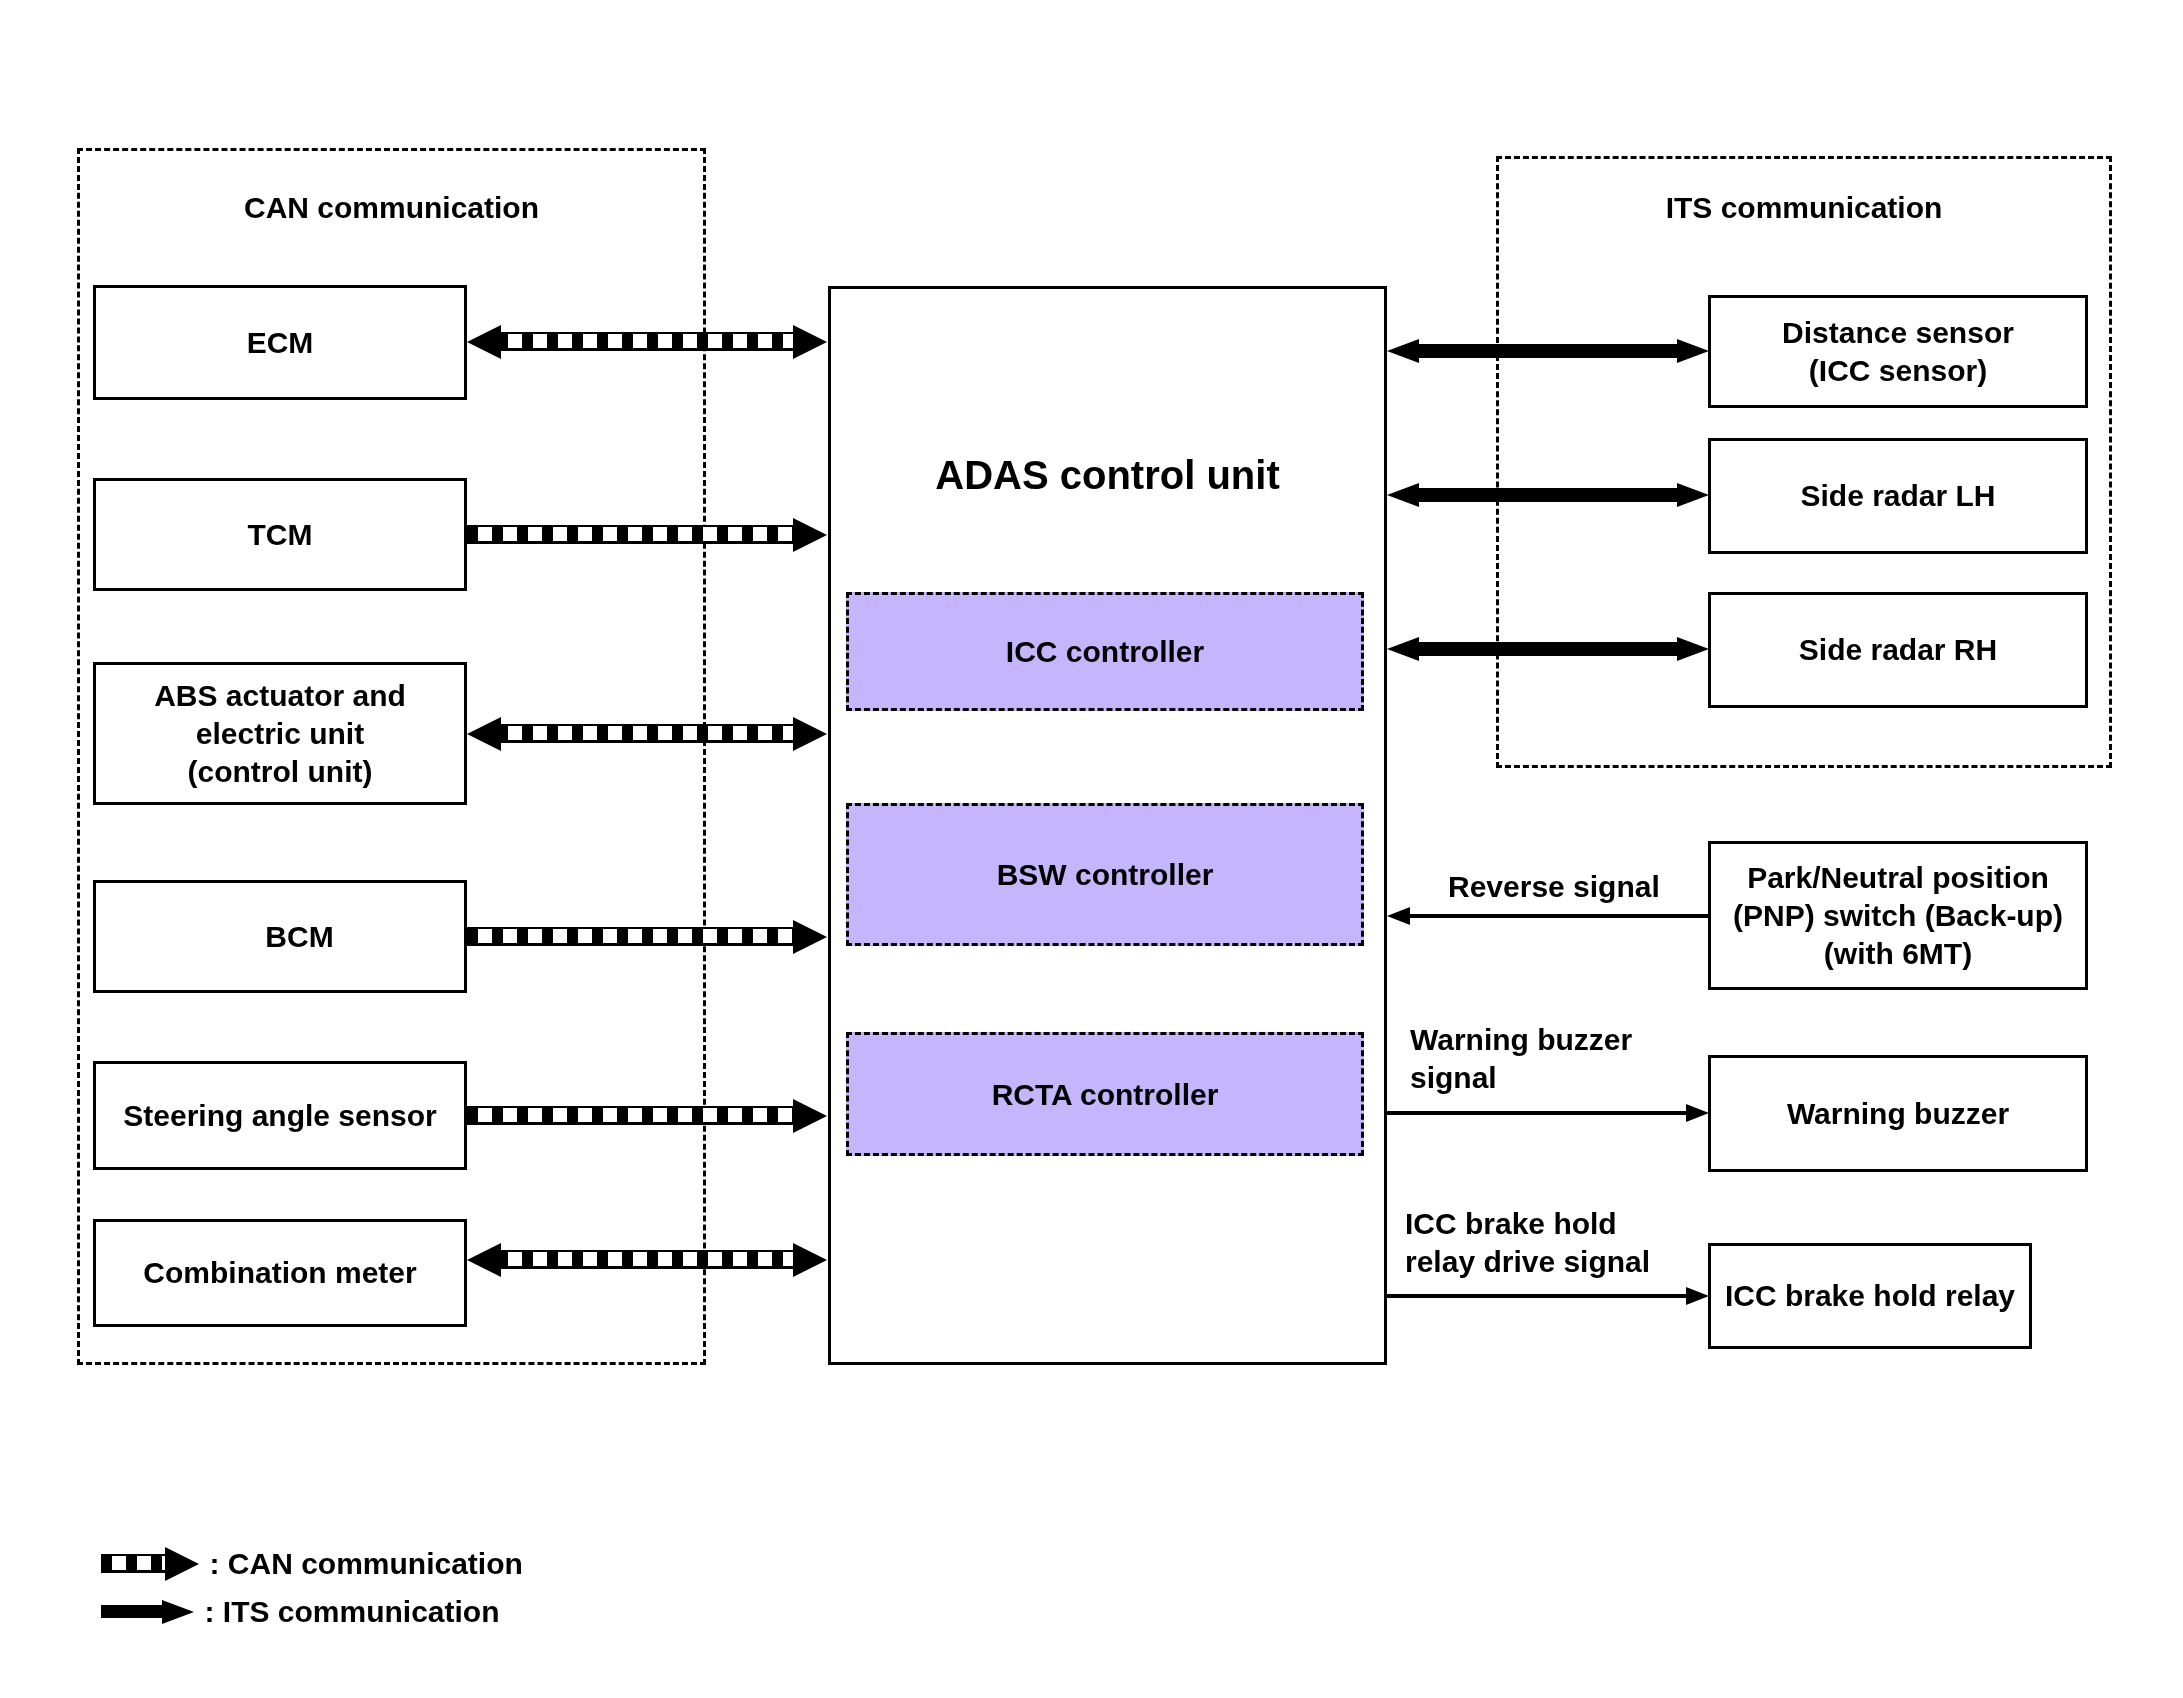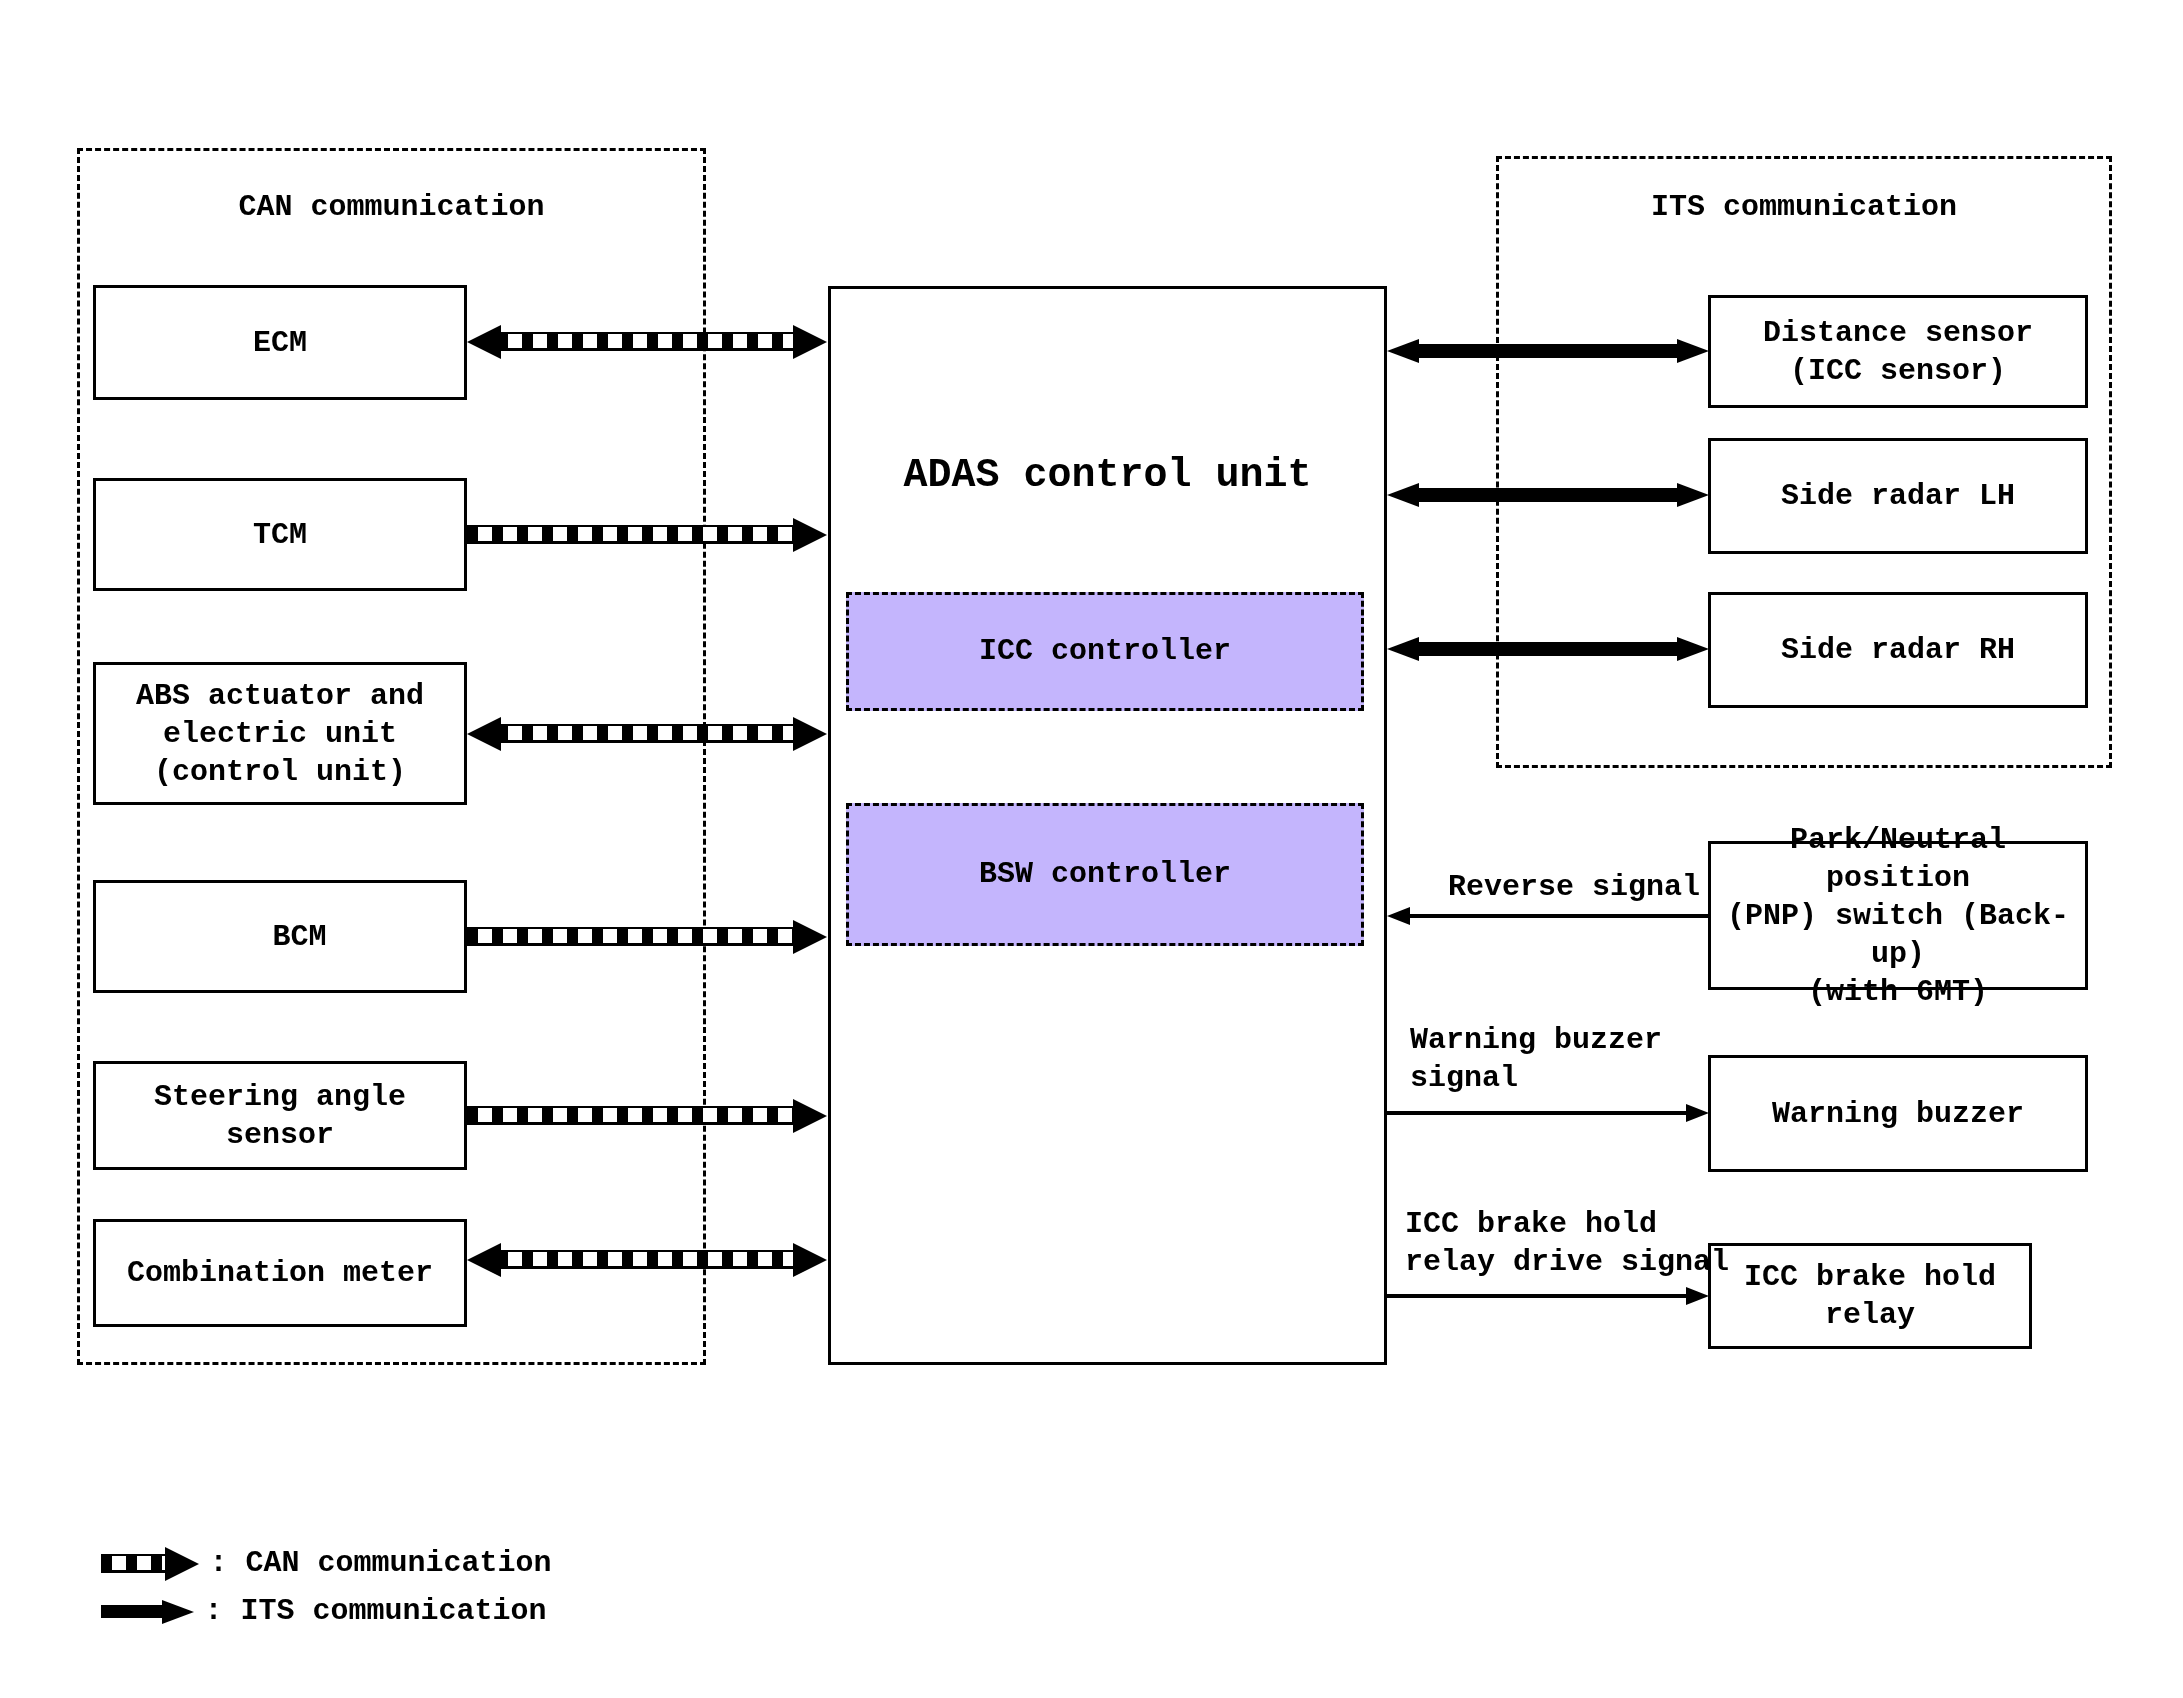--- a/index.html
+++ b/index.html
@@ -1,17 +1,17 @@
 <!DOCTYPE html>
 <html style="font-size:8.6px"><head>
 <meta charset="utf-8">
 <style>
   html,body{margin:0;padding:0;background:#ffffff;}
   body{width:2183px;height:1699px;position:relative;font-family:"Liberation Sans",sans-serif;color:#000;}
-  .canvas{position:absolute;left:0;top:0;width:2183px;height:1699px;background:#fff;font-family:Liberation Mono, monospace;}
+  .canvas{position:absolute;left:0;top:0;width:2183px;height:1699px;background:#fff;}
 
   
   .region{position:absolute;border:3.2px dashed #000;box-sizing:border-box;background:transparent;}
   #region-can{left:77px;top:148px;width:629px;height:1217px;}
   #region-its{left:1496px;top:156px;width:616px;height:612px;}
   .region-label{position:absolute;text-align:center;font-weight:bold;font-size:30px;line-height:31px;}
   #label-can{left:77px;top:192px;width:629px;}
   #label-its{left:1496px;top:192px;width:616px;}
 
   
@@ -120,20 +120,23 @@
   </div>
 
   <div class="box" id="box-adas"></div>
   <div class="region-label" id="label-adas">ADAS control unit</div>
   <div class="ctrl" id="box-icc">
     <span>ICC controller</span>
   </div>
   <div class="ctrl" id="box-bsw">
     <span>BSW controller</span>
   </div>
+  <div class="ctrl" id="box-rcta">
+    <span>RCTA controller</span>
+  </div>
 
   <div class="box" id="box-lh">
     <span>Side radar LH</span>
   </div>
   <div class="box" id="box-distance">
     <span>Distance sensor</span>
     <span>(ICC sensor)</span>
   </div>
   <div class="box" id="box-rh">
     <span>Side radar RH</span>

